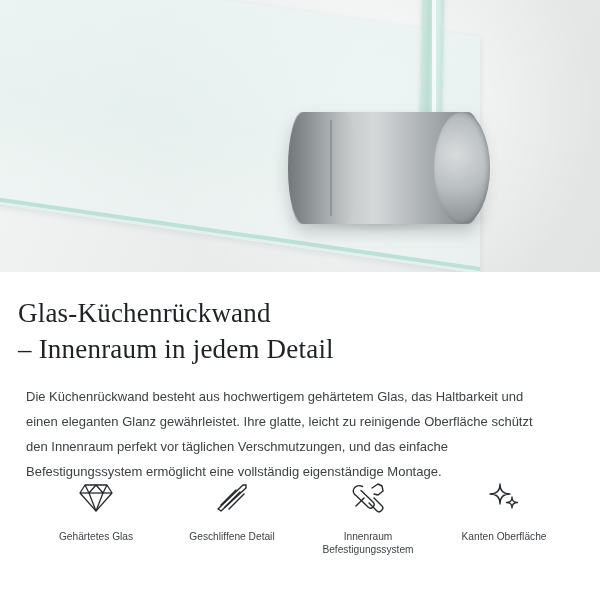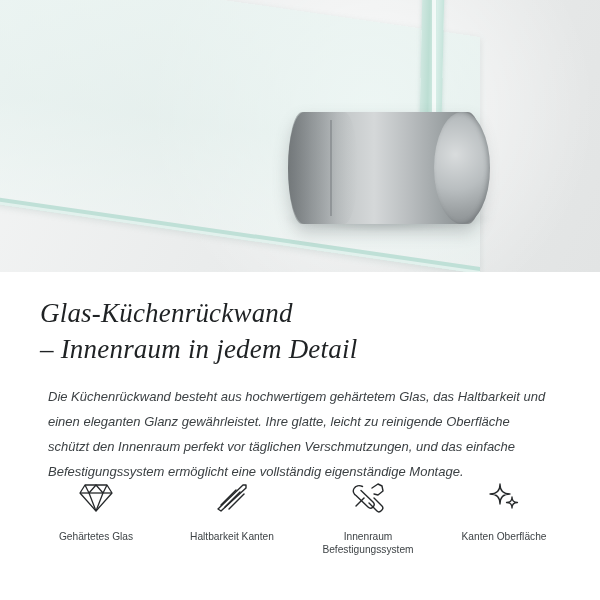--- a/index.html
+++ b/index.html
@@ -118,22 +118,21 @@
     top: 206px;
     width: 212px;
     height: 26px;
     border-radius: 50%;
     background: radial-gradient(ellipse at center, rgba(110,118,120,0.30) 0%, rgba(110,118,120,0) 70%);
     filter: blur(1px);
   }
 
   
   .content {
-    padding: 24px 38px 0 40px;
-    font-style: italic;
+    padding: 24px 38px 0 18px;
   }
   .headline {
     font-family: "Liberation Serif", serif;
     font-size: 27px;
     line-height: 1.32;
     color: #1f2224;
     font-weight: 400;
     margin: 0 0 18px 0;
     letter-spacing: 0.2px;
   }
@@ -219,21 +218,21 @@
 
     <div class="feature">
       <div class="feature-icon">
         <svg width="34" height="30" viewBox="0 0 34 30" fill="none" stroke="#26292b" stroke-width="1.4" stroke-linecap="round" stroke-linejoin="round">
           <path d="M3 26 L28 2 L31 2 L31 5 L6 28 Z"></path>
           <path d="M10 24 L25 9"></path>
           <path d="M14 26 L29 11"></path>
           <path d="M6 22 L21 7"></path>
         </svg>
       </div>
-      <div class="feature-label">Haltbarkeit Kanten</div>
+      <div class="feature-label">Geschliffene Detail</div>
     </div>
 
     <div class="feature">
       <div class="feature-icon">
         <svg width="36" height="32" viewBox="0 0 36 32" fill="none" stroke="#26292b" stroke-width="1.4" stroke-linecap="round" stroke-linejoin="round">
           <path d="M12.5 4.5 C9 3 5.5 4 4 6.5 C2.5 9 3.5 12 6 13.5 L18 25 C19.5 26.5 21.5 26.5 23 25 C24.5 23.5 24.5 21.5 23 20 L11 8.5"></path>
           <path d="M22 6 L28 2 L32 4 L33 9 L28 13 L24 12"></path>
           <path d="M6 24 L14 16"></path>
           <path d="M24 16 L32 24 C33 25 33 27 31.5 28.5 C30 30 28 30 27 29 L19 21"></path>
         </svg>

